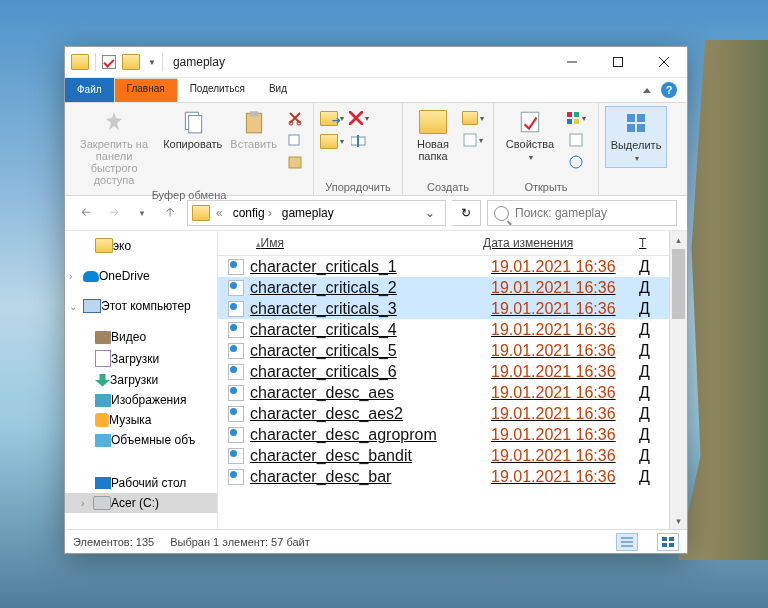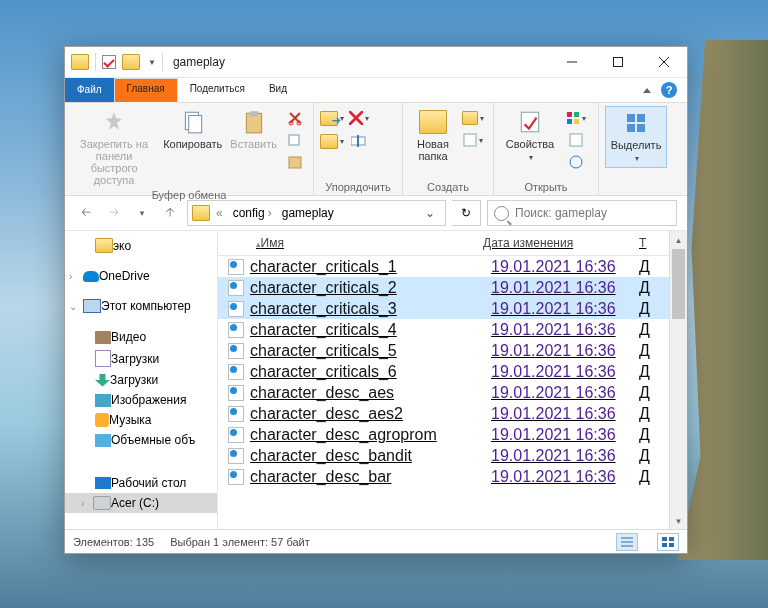--- a/index.html
+++ b/index.html
@@ -146,21 +146,21 @@
   .c-date{width:148px;}
   .c-type{width:30px;}
   .colhead .sortcaret{font-size:9px;color:#888;margin-left:-6px; text-align:center; width:20px;}
   .filelist{flex:1;overflow:hidden;}
   .row{display:flex;align-items:center;height:21px;font-size:16px;color:#111;padding-left:4px;}
   .row.sel{background:#cee8ff;}
   .row .fic{width:16px;height:16px;margin:0 6px;position:relative;}
   .row .fic::before{content:"";position:absolute;inset:0;background:#fff;border:1px solid #b6bfc6;}
   .row .fic::after{content:"";position:absolute;left:2px;top:2px;width:7px;height:7px;border-radius:50%;background:#2a8dd4;}
   .row .nm{flex:1;white-space:nowrap;overflow:hidden;text-overflow:ellipsis;}
-  .row .dt{width:148px;color:#4c1d95;}
+  .row .dt{width:148px;color:#c2410c;}
   .row .tp{width:30px;}
 
   .status{height:23px;border-top:1px solid #dcdcdc;display:flex;align-items:center;padding:0 8px;font-size:11px;color:#444;gap:16px;}
   .status .fill{flex:1;}
   .viewbtn{width:20px;height:16px;border:1px solid #a3c7e8;margin-left:3px;display:flex;align-items:center;justify-content:center;}
   .viewbtn.active{background:#dcebf9;}
 
   .scrollbar-img{width:17px;background:#f0f0f0;border-left:1px solid #dcdcdc;position:relative;}
   .scrollbar-img .thumb{position:absolute;left:2px;right:2px;top:18px;height:70px;background:#c4c4c4;}
   .scrollbar-img .arr{position:absolute;left:0;right:0;height:17px;display:flex;align-items:center;justify-content:center;color:#666;font-size:9px;}

